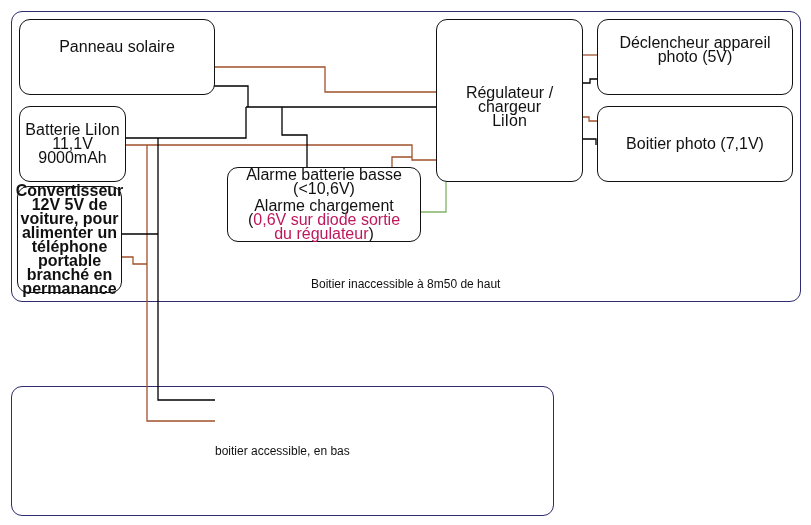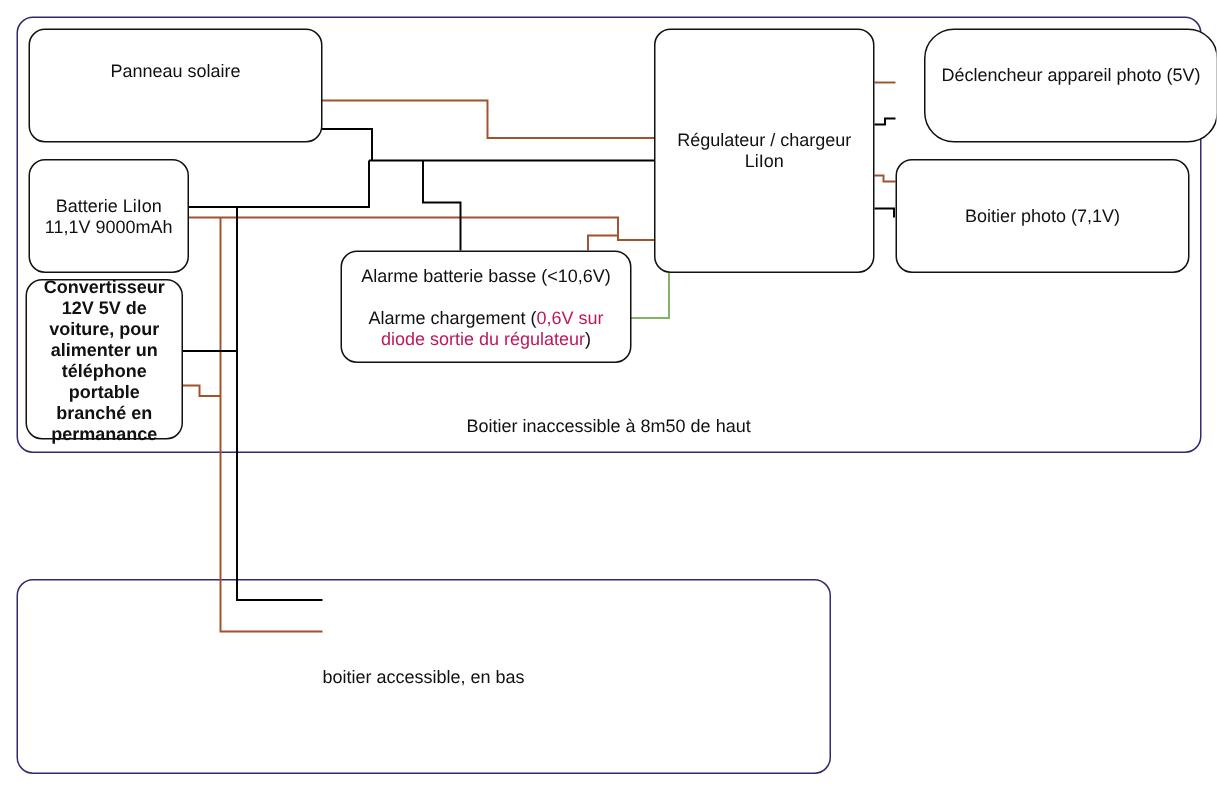--- a/index.html
+++ b/index.html
@@ -2,21 +2,21 @@
 <html><head>
 <meta charset="utf-8">
 <style>
   html, body { margin: 0; padding: 0; background: #ffffff; }
   body { width: 811px; height: 525px; position: relative; overflow: hidden;
          font-family: "Liberation Sans", sans-serif; color: #111; }
   svg#wires { position: absolute; left: 0; top: 0; width: 811px; height: 525px; }
   .container { position: absolute; border: 1.3px solid #2e2b6e; border-radius: 11px; box-sizing: border-box; }
   .node { position: absolute; border: 1.3px solid #111; border-radius: 11px; box-sizing: border-box;
           background: #fff; display: flex; align-items: center; justify-content: center;
-          text-align: center; font-size: 12px; line-height: 14px; }
+          text-align: center; font-size: 16px; line-height: 14px; }
   .lbl { position: absolute; font-size: 12px; }
   .green { color: #be185d; }
 </style>
 </head>
 <body>
 
 <div class="container" style="left:11px;top:11px;width:790px;height:291px;"></div>
 <div class="container" style="left:11px;top:386px;width:543px;height:130px;"></div>
 
 <svg id="wires" viewBox="0 0 811 525">
@@ -66,21 +66,21 @@
   </div>
 </div>
 
 <div class="node" style="left:436px;top:19px;width:147px;height:163px;align-items:flex-start;">
   <div style="margin-top:66px;">
     <div>Régulateur / chargeur</div>
     <div>LiIon</div>
   </div>
 </div>
 
-<div class="node" style="left:616px;top:19px;width:196px;height:76px;border-radius:20px;">
+<div class="node" style="left:597px;top:19px;width:196px;height:76px;">
   <span style="margin-top:-14px;">Déclencheur appareil photo (5V)</span>
 </div>
 
 <div class="node" style="left:597px;top:106px;width:196px;height:76px;">
   <span>Boitier photo (7,1V)</span>
 </div>
 
 <div class="lbl" style="left:311px;top:277px;">Boitier inaccessible à 8m50 de haut</div>
 <div class="lbl" style="left:215px;top:444px;">boitier accessible, en bas</div>
 

